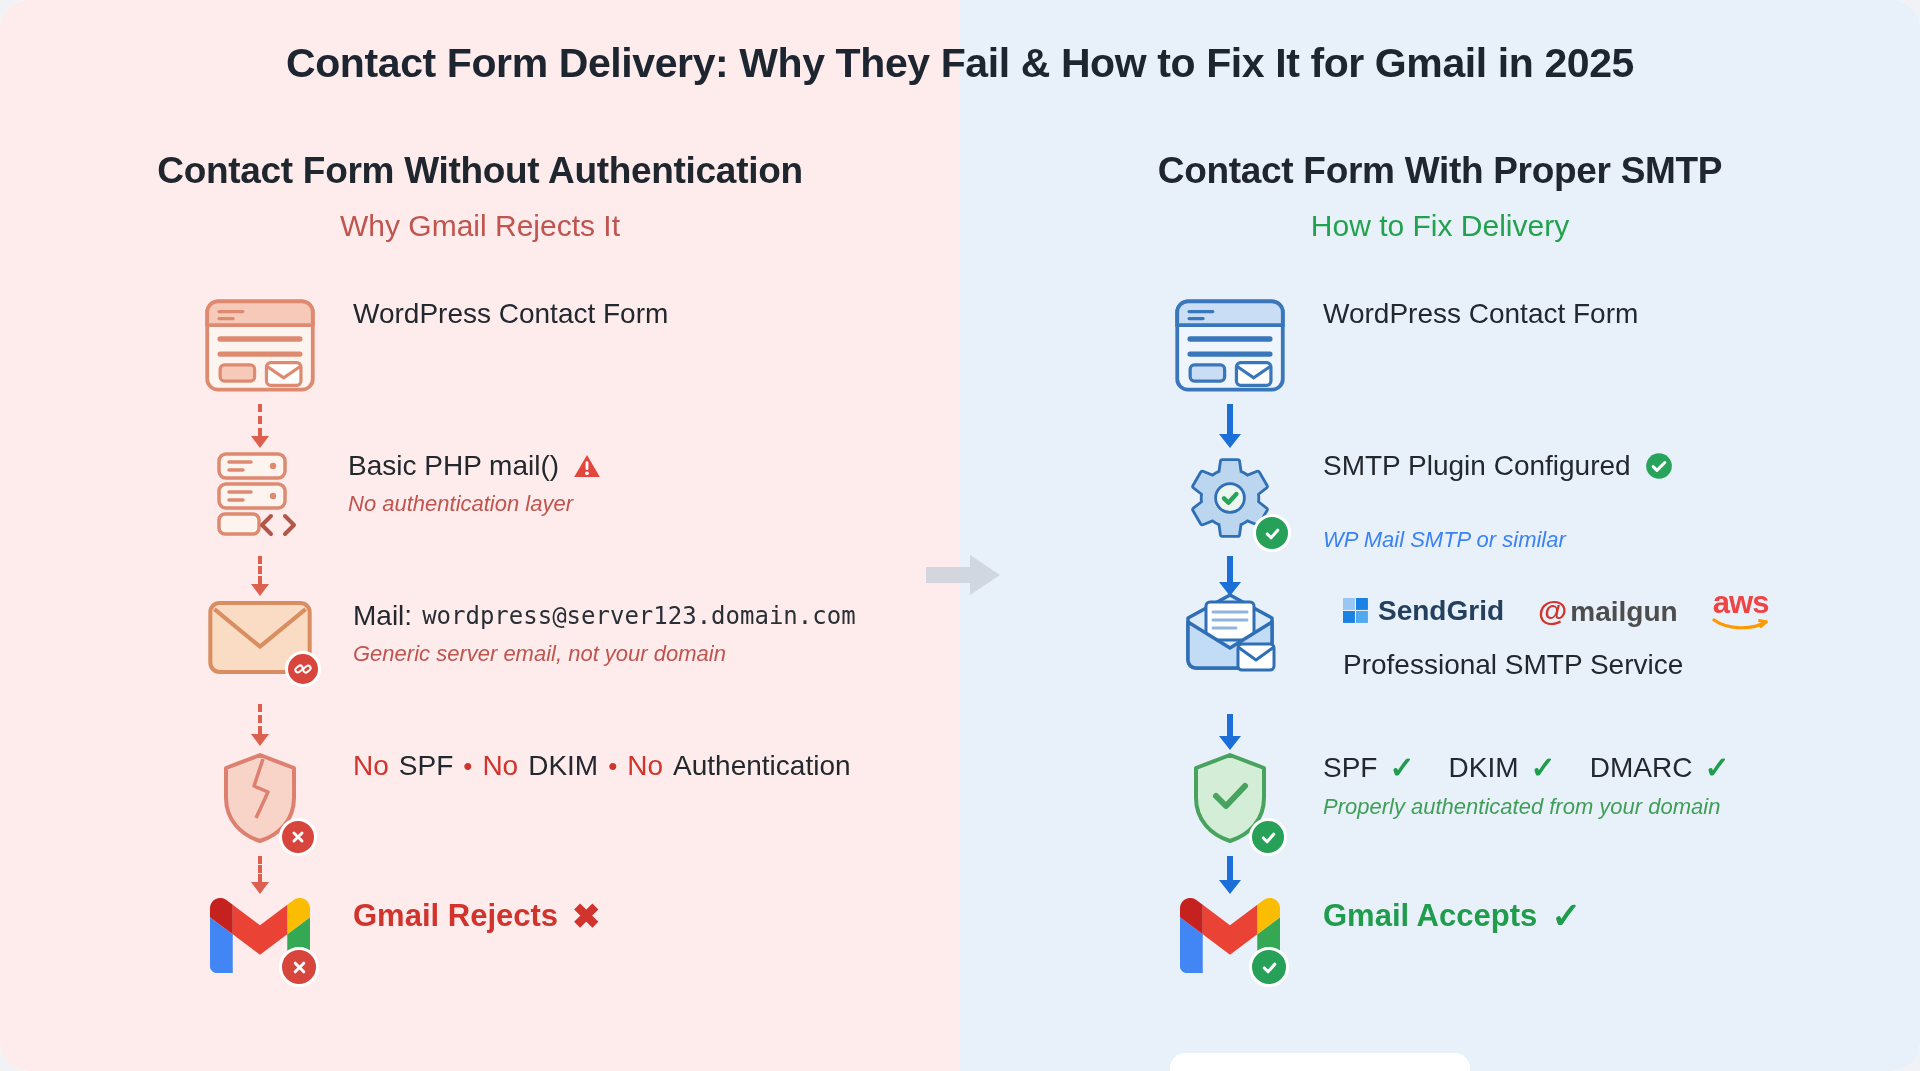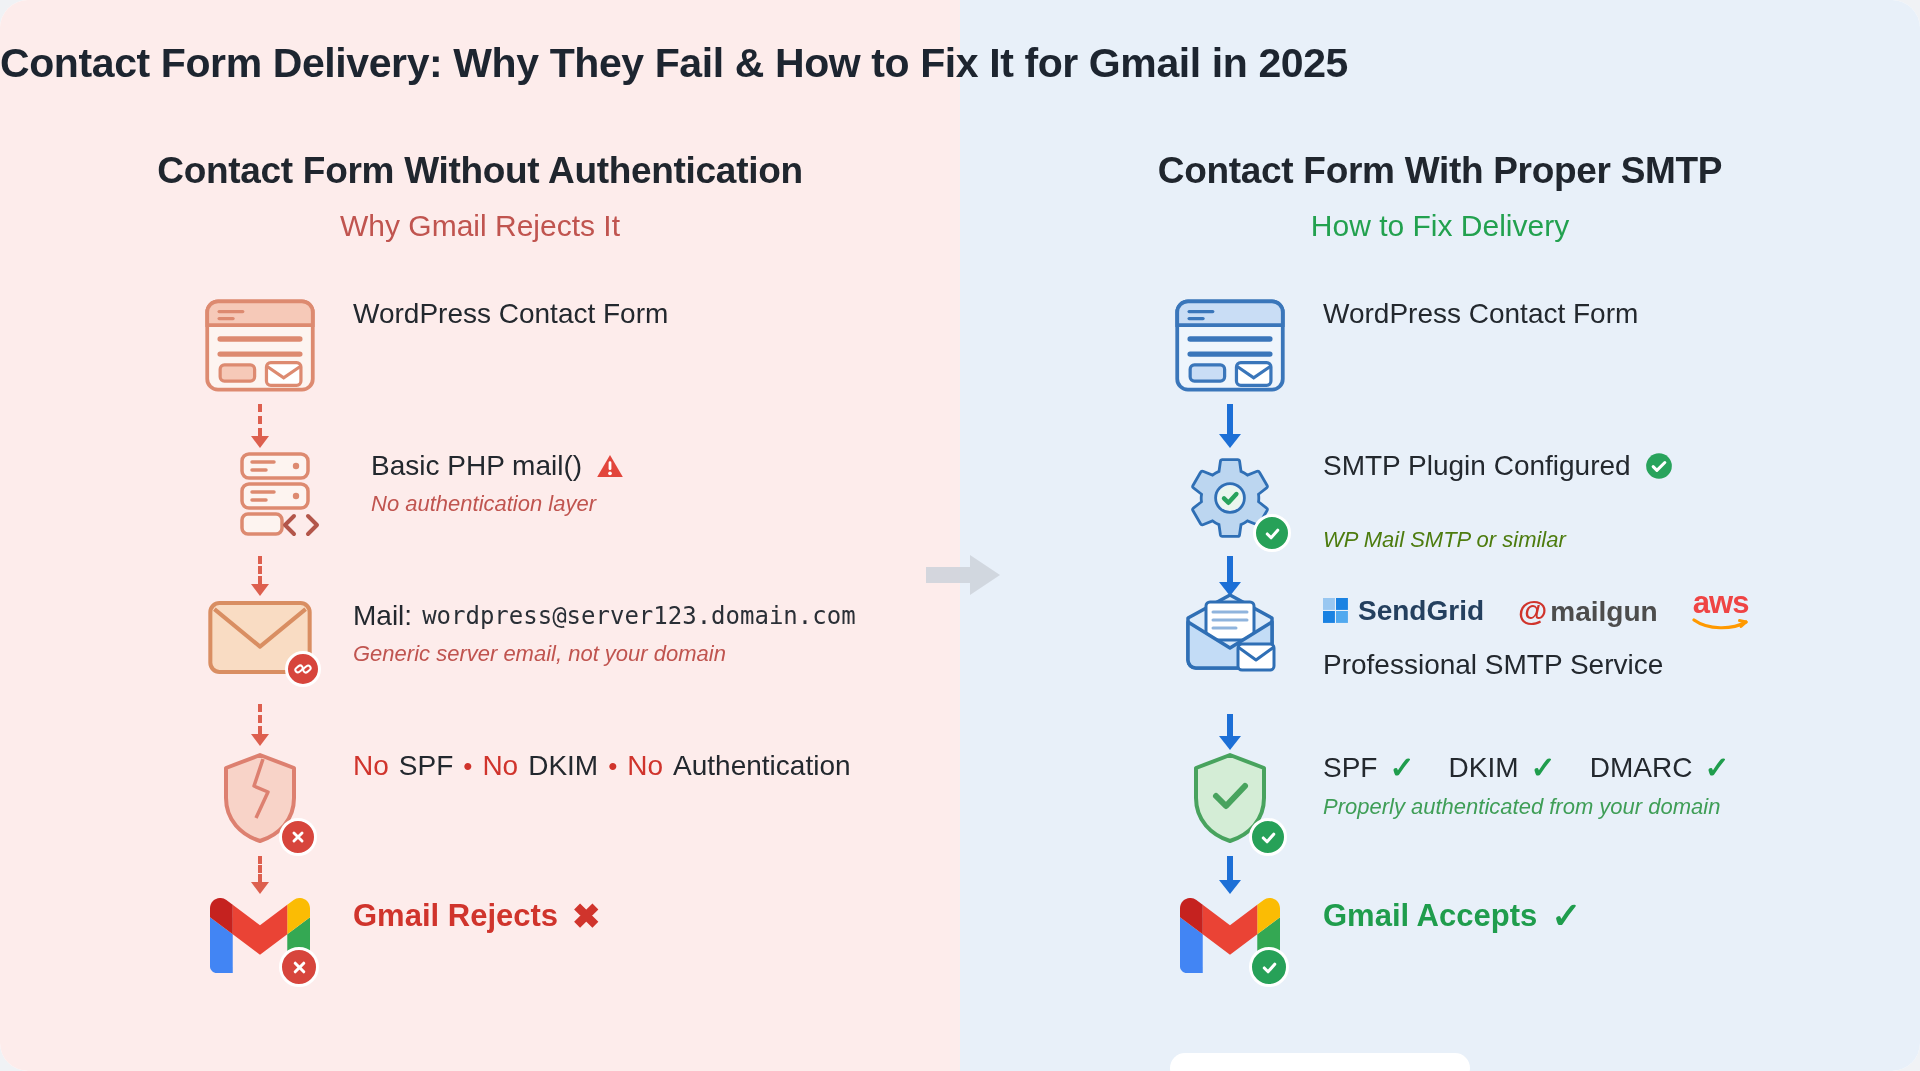--- a/index.html
+++ b/index.html
@@ -4,39 +4,39 @@
 <style>
   * { margin:0; padding:0; box-sizing:border-box; }
   html, body { width:1920px; height:1071px; }
   body { position:relative; background:#f0f2f5; font-family:"Liberation Sans", sans-serif; overflow:hidden; }
 
   .card { position:absolute; inset:0; border-radius:28px; overflow:hidden; background:#fff; }
   .panel { position:absolute; top:0; bottom:0; width:960px; }
   .panel-left  { left:0;   background:#fdeceb; }
   .panel-right { left:960px; background:#e8f0f9; }
 
-  .main-title { position:absolute; top:40px; left:0; width:1920px; 
+  .main-title { position:absolute; top:40px; left:0; width:1920px; text-align:center;
                 font-size:41px; font-weight:bold; color:#1d2530; letter-spacing:-0.4px; }
 
   .col-head { position:absolute; top:150px; width:960px; text-align:center; }
   .col-head.left  { left:0; }
   .col-head.right { left:960px; }
   .col-head h2 { font-size:37px; font-weight:bold; color:#20262e; letter-spacing:-0.3px; }
   .col-head h3 { font-size:30px; font-weight:normal; margin-top:17px; }
   .col-head.left  h3 { color:#c0544f; }
   .col-head.right h3 { color:#22a14f; }
 
   .row { position:absolute; height:100px; display:flex; align-items:flex-start; }
-  .row.tall { height:120px; }
+  .row.tall { height:120px;gap:20px; }
   .icon-box { width:130px; flex:0 0 130px; display:flex; justify-content:center; align-items:center; position:relative; }
   .texts { margin-left:28px; }
   .label { font-size:28px; color:#23282e; font-weight:500; display:flex; align-items:center; gap:14px; white-space:nowrap; }
   .subtext { font-size:22px; margin-top:9px;font-style:italic; }
   .subtext.red   { color:#c0544f; }
-  .subtext.blue  { color:#4d7c0f;margin-top:45px; }
+  .subtext.blue  { color:#3b82f6;margin-top:45px; }
   .subtext.green { color:#3f9e57; }
   .mono { font-family:"DejaVu Sans Mono", monospace; font-size:24px; color:#2a2f36; }
 
   .gmail-label-red   { font-size:31px; font-weight:bold; color:#d0342c; }
   .gmail-label-green { font-size:31px; font-weight:bold; color:#1f9d4d; }
   .mark-x { font-size:34px; font-weight:bold; color:#d0342c; line-height:1; }
   .mark-check { font-size:36px; font-weight:bold; color:#1f9d4d; line-height:1; }
 
   .red-word { color:#d0342c; }
   .dark-word { color:#23282e; }
@@ -122,21 +122,21 @@
     <div class="texts">
       <div class="label">WordPress Contact Form</div>
     </div>
   </div>
 
   <div class="varrow dashed" style="left:260px; top:404px; height:44px;">
     <div class="shaft"></div>
       <div class="head"></div>
   </div>
 
-  <div class="row" style="left:213px; top:450px;">
+  <div class="row" style="left:190px; top:450px;">
     <div class="icon-box">
       <svg viewBox="0 0 104 96" width="104" height="96">
         <g fill="#fdf4f0" stroke="#dd8a70" stroke-width="3.5">
           <rect x="16" y="4" width="66" height="24" rx="7"></rect>
           <rect x="16" y="34" width="66" height="24" rx="7"></rect>
           <rect x="16" y="64" width="40" height="20" rx="6"></rect>
         </g>
         <g stroke="#dd8a70" stroke-width="3.5" stroke-linecap="round">
           <line x1="26" y1="12" x2="48" y2="12"></line>
             <line x1="26" y1="20" x2="40" y2="20"></line>

